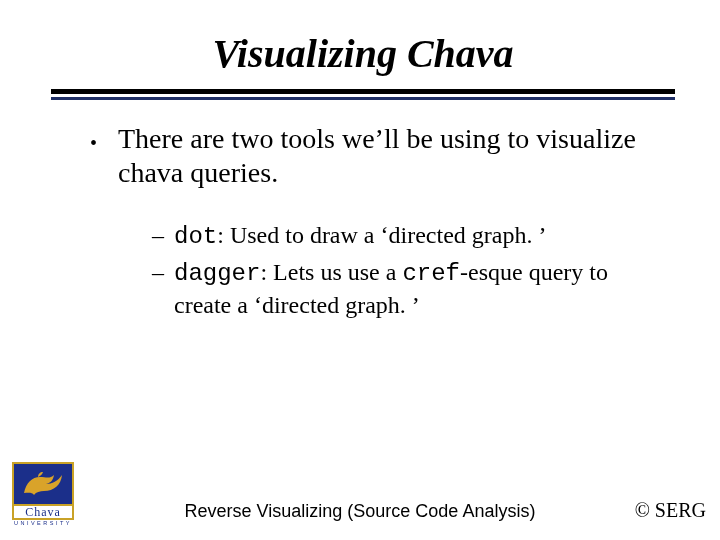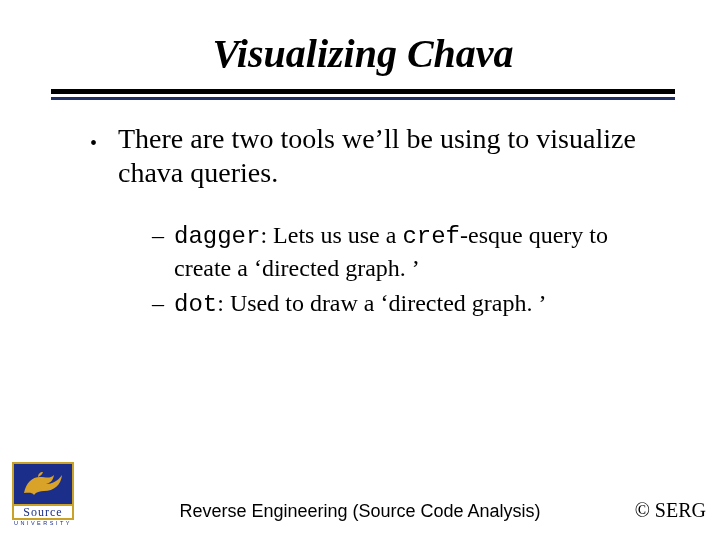--- a/index.html
+++ b/index.html
@@ -149,43 +149,43 @@
     <div class="bullet1">
       <div class="dot"></div>
       <div>There are two tools we’ll be using to visualize chava queries.</div>
     </div>
 
     <div class="sublist">
 
       <div class="bullet2">
         <div class="dash"></div>
         <div>
-          <span class="mono">dagger</span><span>:  Lets us use a </span><span class="mono">cref</span><span>-esque query to create a ‘directed graph. ’</span>
+          <span class="mono">dot</span><span>:  Used to draw a ‘directed graph. ’</span>
         </div>
       </div>
 
       <div class="bullet2">
         <div class="dash"></div>
         <div>
-          <span class="mono">dot</span><span>:  Used to draw a ‘directed graph. ’</span>
+          <span class="mono">dagger</span><span>:  Lets us use a </span><span class="mono">cref</span><span>-esque query to create a ‘directed graph. ’</span>
         </div>
       </div>
 
     </div>
   </div>
 
   <div class="logo">
     <div class="logo-top">
       <svg width="46" height="30" viewBox="0 0 46 30">
         <path d="M4 24 C6 14 12 8 20 8 C26 8 30 10 34 6 C33 12 30 14 26 15 C32 15 38 12 42 6 C41 16 34 22 24 22 C20 22 16 23 14 26 C12 23 8 24 4 24 Z" fill="#d9a32a"></path>
         <path d="M18 8 C18 5 20 3 23 3 C22 6 20 7 18 8 Z" fill="#d9a32a"></path>
       </svg>
     </div>
     <div class="logo-bot">
-      <span class="logo-text1">Source</span>
+      <span class="logo-text1">Chava</span>
     </div>
     <div class="logo-text2">UNIVERSITY</div>
   </div>
 
-  <div class="footer-center">Reverse Engineering (Source Code Analysis)</div>
+  <div class="footer-center">Reverse Visualizing (Source Code Analysis)</div>
   <div class="footer-right">© SERG</div>
 
 </div>
 
 </body></html>

